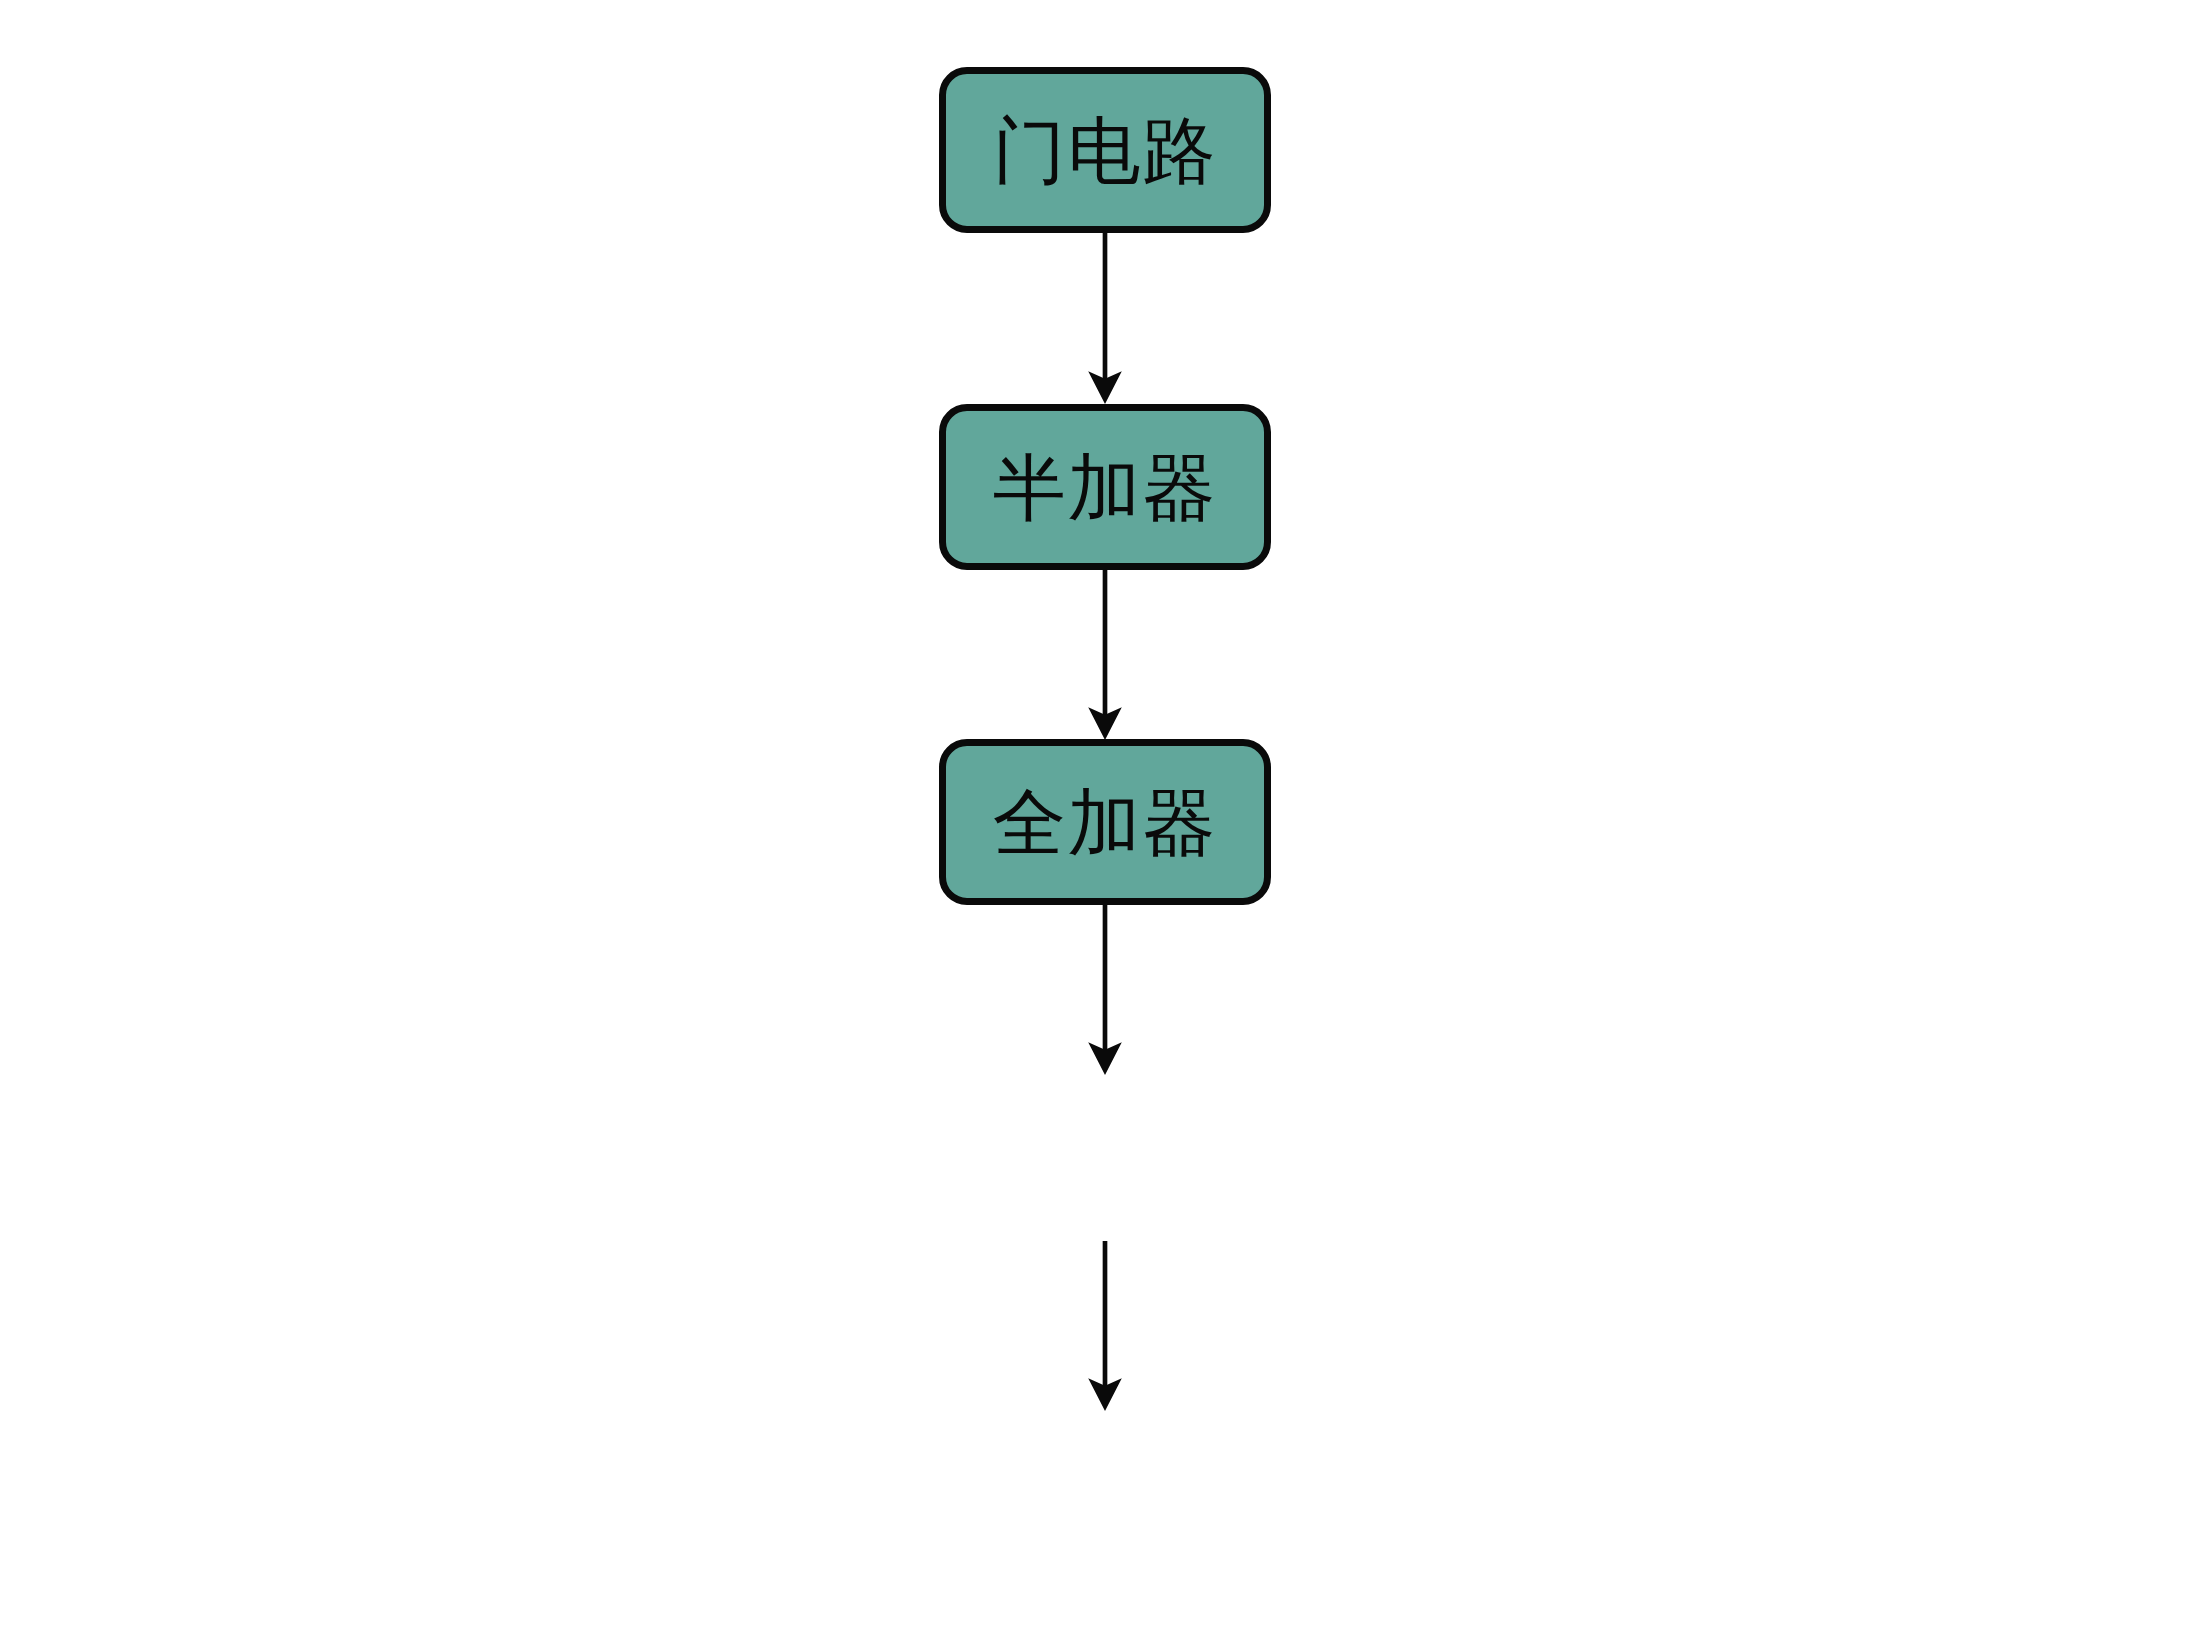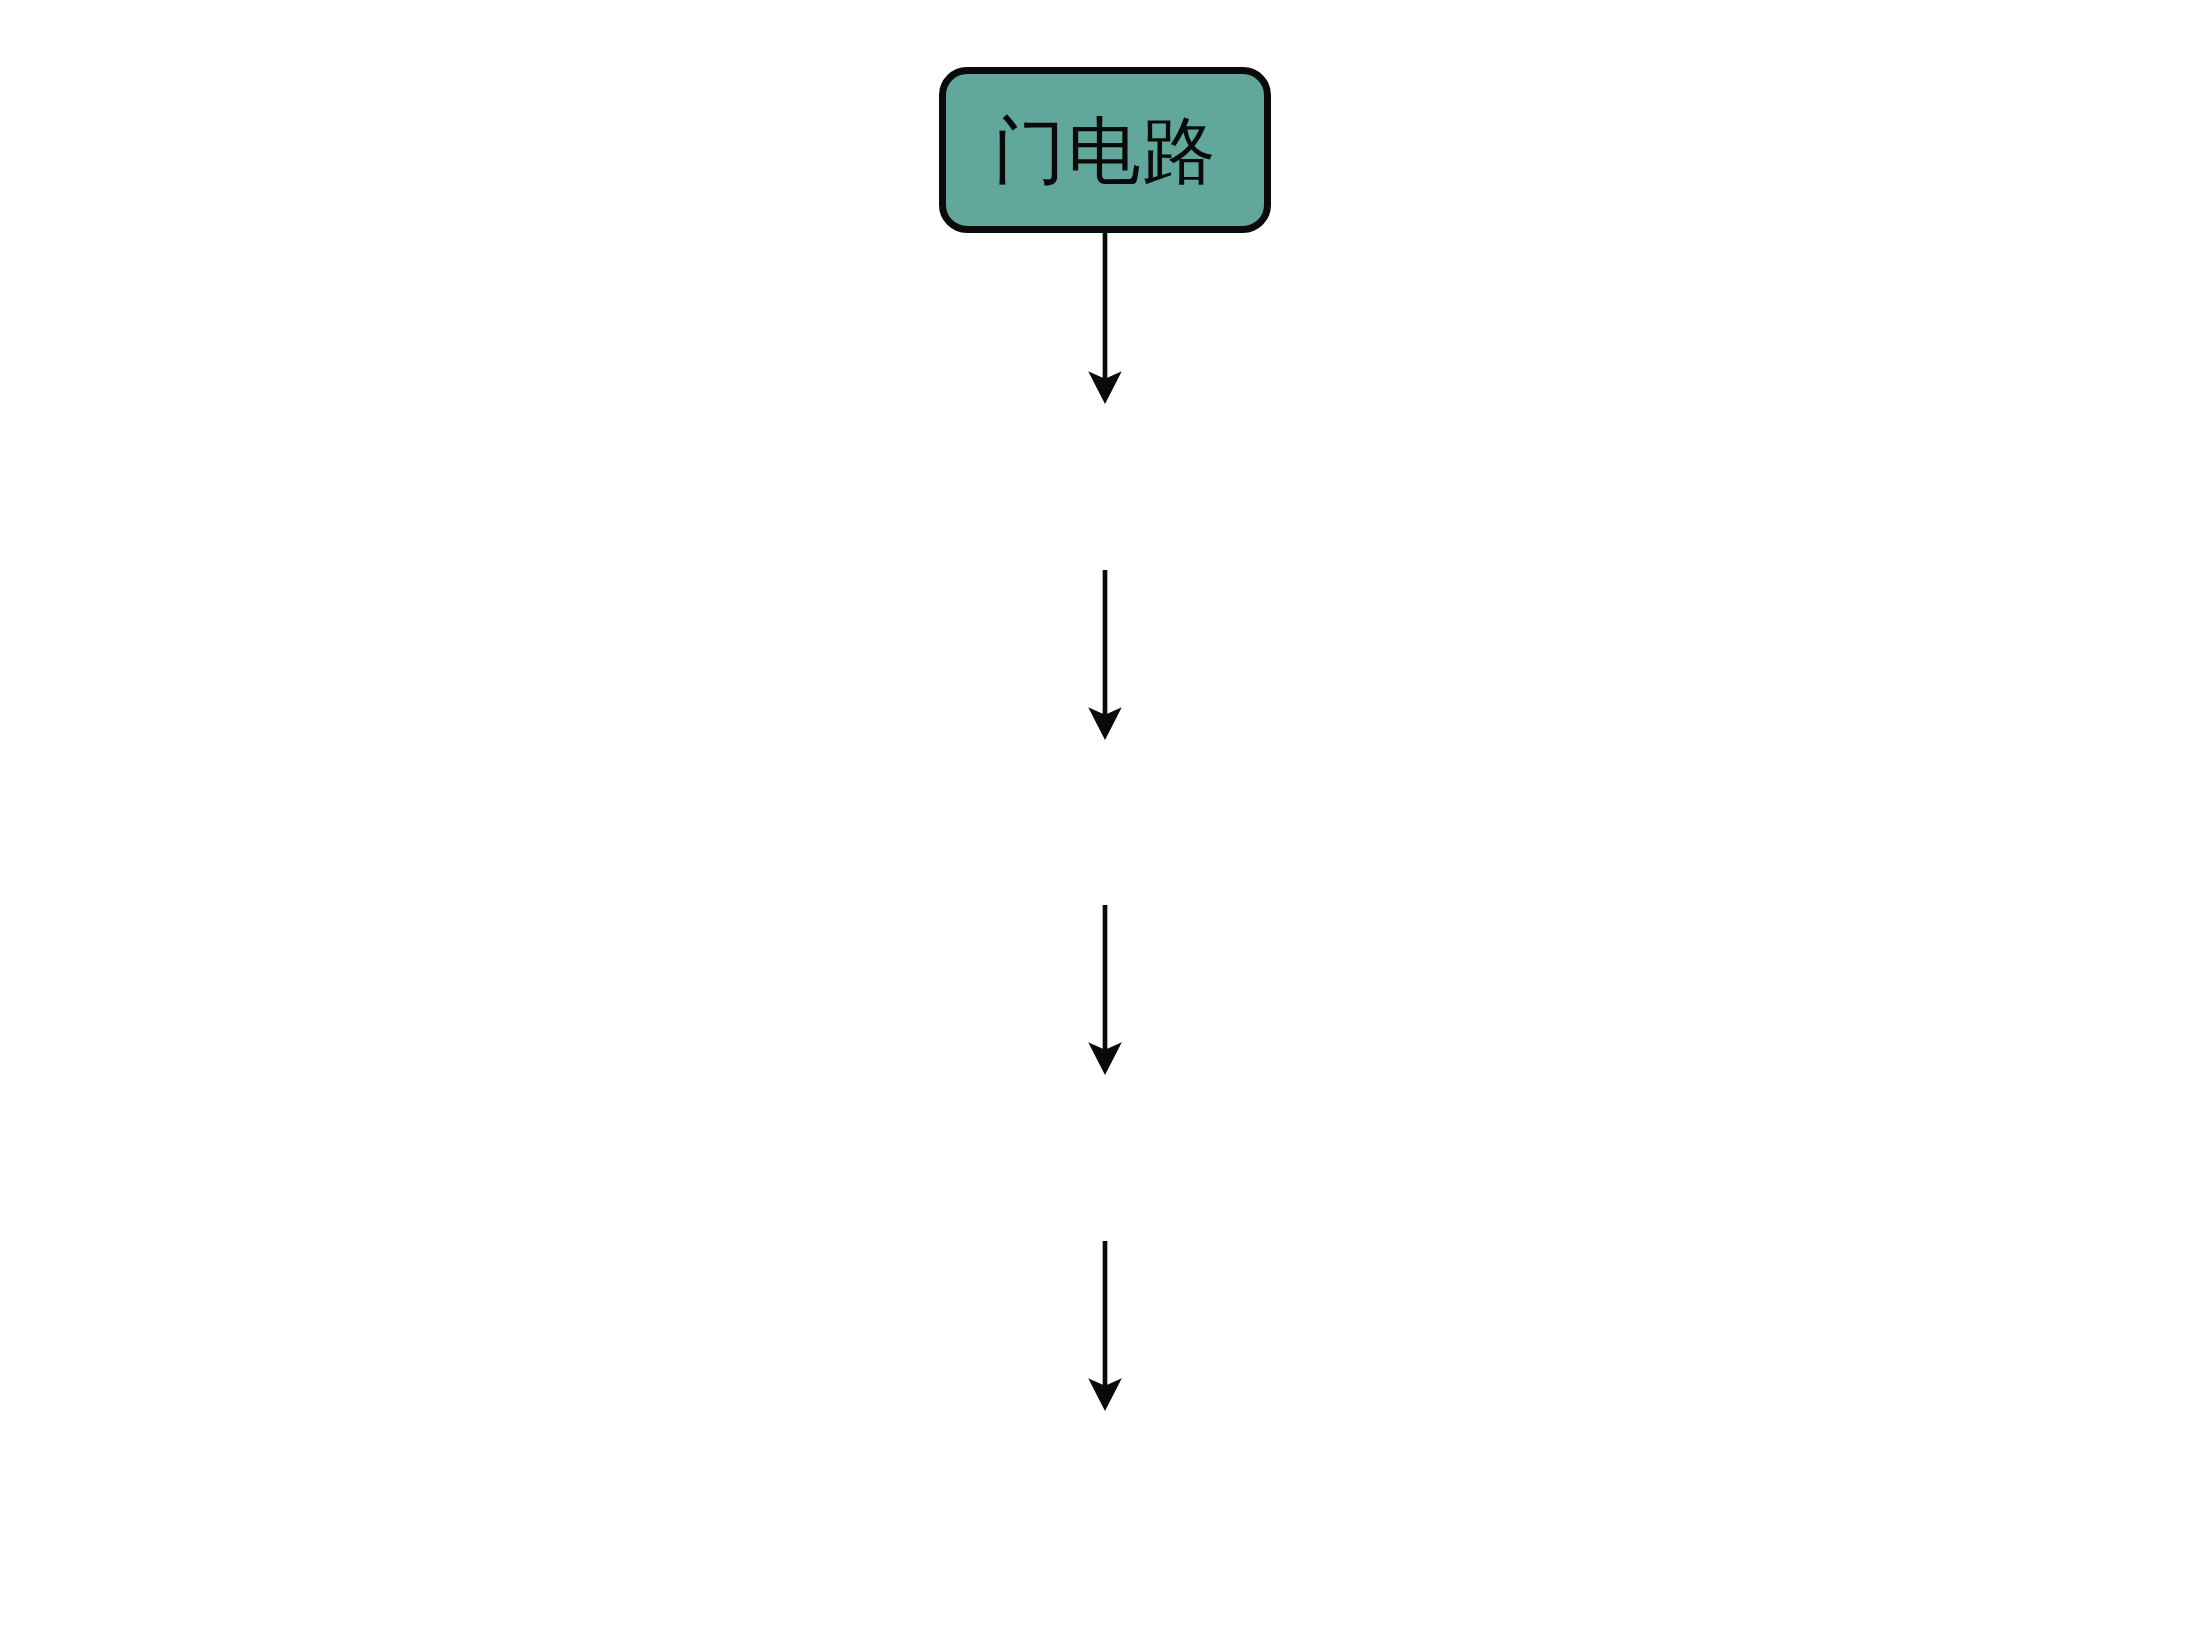--- a/index.html
+++ b/index.html
@@ -64,26 +64,32 @@
 
   <div class="node" style="top:67px">
     <span class="label">门电路</span>
   </div>
 
   <svg class="connector" style="top:233px" width="56" height="171" viewBox="0 0 60 183" aria-hidden="true">
     <line x1="30" y1="0" x2="30" y2="160"></line>
     <polygon points="12,148 30,183 48,148 30,156"></polygon>
   </svg>
 
+  <div class="node" style="top:404px">
+    <span class="label">半加器</span>
+  </div>
 
   <svg class="connector" style="top:570px" width="56" height="170" viewBox="0 0 60 182" aria-hidden="true">
     <line x1="30" y1="0" x2="30" y2="159"></line>
     <polygon points="12,147 30,182 48,147 30,155"></polygon>
   </svg>
 
+  <div class="node" style="top:739px">
+    <span class="label">全加器</span>
+  </div>
 
   <svg class="connector" style="top:905px" width="56" height="170" viewBox="0 0 60 182" aria-hidden="true">
     <line x1="30" y1="0" x2="30" y2="159"></line>
     <polygon points="12,147 30,182 48,147 30,155"></polygon>
   </svg>
 
 
   <svg class="connector" style="top:1241px" width="56" height="170" viewBox="0 0 60 182" aria-hidden="true">
     <line x1="30" y1="0" x2="30" y2="159"></line>
     <polygon points="12,147 30,182 48,147 30,155"></polygon>

